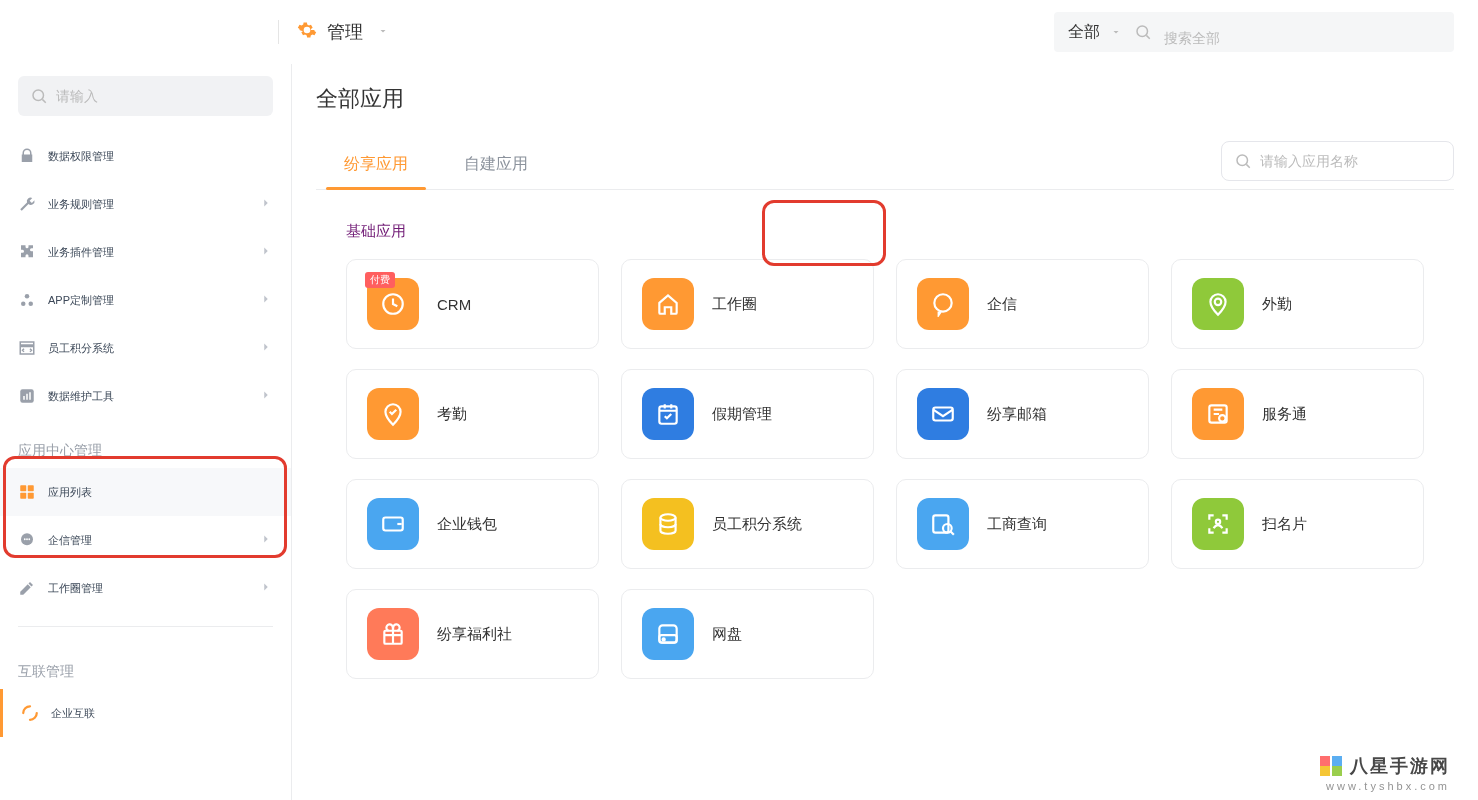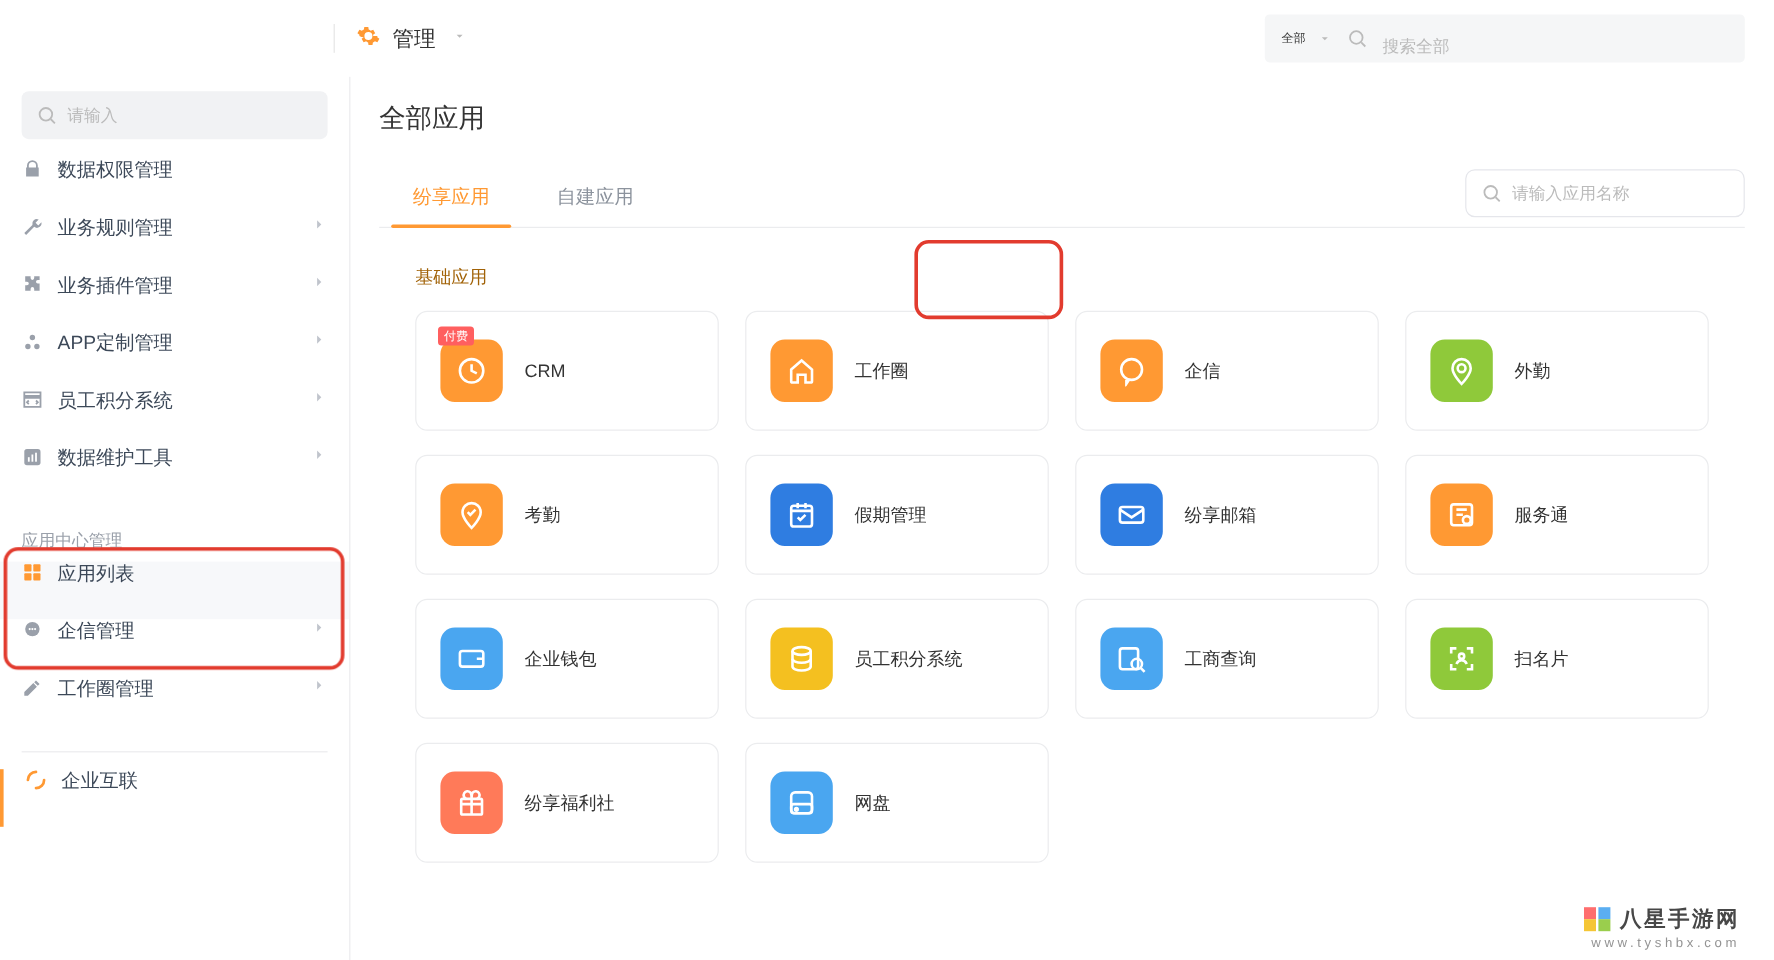--- a/index.html
+++ b/index.html
@@ -6,37 +6,37 @@
 body { font-family: -apple-system, "PingFang SC", "Microsoft YaHei", sans-serif; background: #fff; width: 1478px; height: 800px; overflow: hidden; }
 
 
 .header { height: 64px; display: flex; align-items: center; padding: 0 24px; background: #fff; }
 .header-left { display: flex; align-items: center; gap: 10px; margin-left: 230px; padding-left: 24px; }
 .header-sep { width: 1px; height: 24px; background: #e5e5e5; margin-right: 8px; }
 .gear-icon { width: 20px; height: 20px; color: #ff9933; }
 .header-title { font-size: 18px; color: #333; font-weight: 500; }
 .header-caret { width: 12px; height: 12px; color: #bbb; margin-left: 4px; }
 .header-right { margin-left: auto; display: flex; align-items: center; background: #f5f6f7; border-radius: 4px; height: 40px; padding: 0 14px; gap: 12px; min-width: 400px; }
-.filter-chip { display: flex; align-items: center; gap: 6px; color: #333; font-size: 10px; cursor: pointer; }
+.filter-chip { display: flex; align-items: center; gap: 6px; color: #333; font-size: 16px; cursor: pointer; }
 .search-icon { width: 18px; height: 18px; color: #bbb; }
 .search-input { border: none; background: transparent; outline: none; font-size: 14px; color: #333; flex: 1; margin-top: 12px; }
 .search-input::placeholder { color: #bbb; }
 
 
 .layout { display: flex; height: calc(100% - 64px); }
 .sidebar { width: 292px; border-right: 1px solid #ebecee; background: #fff; padding: 12px 0 0 0; overflow-y: auto; }
 .content { flex: 1; padding: 20px 24px 20px 24px; overflow-y: auto; position: relative; }
 
 
 .side-search { margin: 0 18px 16px; height: 40px; border-radius: 6px; background: #f1f2f4; display: flex; align-items: center; gap: 8px; padding: 0 12px; }
 .side-search input { border: none; background: transparent; outline: none; font-size: 14px; flex: 1; }
 .side-search input::placeholder { color: #bbb; }
 
 
-.side-item { height: 48px; display: flex; align-items: flex-start; gap: 12px; padding: 0 18px; cursor: pointer; color: #3c4858; font-size: 16px; }
+.side-item { height: 48px; display: flex; align-items: center; gap: 12px; padding: 0 18px; cursor: pointer; color: #3c4858; font-size: 11px; }
 .side-item.active { background: #f7f8fa; }
 .side-item .icn { width: 18px; height: 18px; display: flex; align-items: center; justify-content: center; color: #9aa0aa; }
 .side-item .label { flex: 1; }
 .side-item .chev { color: #c0c4cc; }
 .side-group-title { padding: 22px 18px 8px; color: #9aa0aa; font-size: 14px; }
 .side-hr { height: 1px; background: #ebecee; margin: 14px 18px; }
 .side-item.interlink { border-left: 3px solid #ff9933; background: #fff; }
 .side-item.interlink .icn { color: #ff9933; }
 
 
@@ -47,23 +47,23 @@
 
 .page-title { font-size: 22px; color: #333; margin-bottom: 26px; }
 .tabbar { display: flex; align-items: center; gap: 18px; border-bottom: 1px solid #ebecee; position: relative; }
 .tab { padding: 14px 28px; font-size: 16px; color: #8c939d; cursor: pointer; position: relative; }
 .tab.active { color: #ff9933; }
 .tab.active::after { content: ''; position: absolute; left: 10px; right: 10px; bottom: -1px; height: 3px; background: #ff9933; border-radius: 2px; }
 .app-search { margin-left: auto; height: 40px; border: 1px solid #e5e6eb; border-radius: 8px; display: flex; align-items: center; gap: 8px; padding: 0 12px; min-width: 180px; margin-bottom: 8px; }
 .app-search input { border: none; outline: none; font-size: 14px; flex: 1; }
 .app-search input::placeholder { color: #bbb; }
 
-.section-title { color: #a16207; font-size: 15px; margin: 32px 0 18px 30px; }
+.section-title { color: #701a75; font-size: 15px; margin: 32px 0 18px 30px; }
 .grid { display: grid; grid-template-columns: repeat(4, 1fr); gap: 20px 22px; padding: 0 30px; }
-.card { border: 1px solid #ebecee; border-radius: 10px; height: 100px; display: flex; align-items: center; gap: 18px; padding: 0 20px; cursor: pointer; position: relative; }
+.card { border: 1px solid #ebecee; border-radius: 10px; height: 90px; display: flex; align-items: center; gap: 18px; padding: 0 20px; cursor: pointer; position: relative; }
 .app-icon { width: 52px; height: 52px; border-radius: 12px; display: flex; align-items: center; justify-content: center; color: #fff; flex-shrink: 0; }
 .app-label { font-size: 15px; color: #333; }
 .badge { position: absolute; top: 12px; left: 18px; background: #ff5f5f; color: #fff; font-size: 10px; padding: 1px 5px; border-radius: 3px; }
 
 
 .wm { position: fixed; right: 28px; bottom: 8px; display: flex; flex-direction: column; align-items: flex-end; gap: 2px; pointer-events: none; opacity: .9; justify-content: center; }
 .wm-row { display: flex; gap: 2px; }
 .wm-sq { width: 10px; height: 10px; }
 .wm-name { font-size: 18px; font-weight: 700; color: #333; letter-spacing: 2px; }
 .wm-url { font-size: 11px; color: #888; letter-spacing: 3px; }
@@ -214,20 +214,21 @@
               <path d="M3 17l10-10 4 4L7 21H3v-4zM14 6l2-2 4 4-2 2-4-4z"></path>
             </svg>
           </span>
           <span class="label">工作圈管理</span>
           <span class="chev"><svg width="14" height="14" viewBox="0 0 24 24" fill="currentColor">
               <path d="M9 6l6 6-6 6z"></path>
             </svg></span>
         </div>
       </div>
     <div class="side-hr"></div>
+    <div class="side-group-title">互联管理</div>
     <div id="side-inter">
         <div class="side-item interlink">
           <span class="icn" style="">
             <svg viewBox="0 0 24 24" width="18" height="18" fill="none" stroke="currentColor" stroke-width="3">
               <path d="M3 12a9 9 0 019-9M21 12a9 9 0 01-9 9" stroke-linecap="round"></path>
             </svg>
           </span>
           <span class="label">企业互联</span>
         </div>
       </div>

